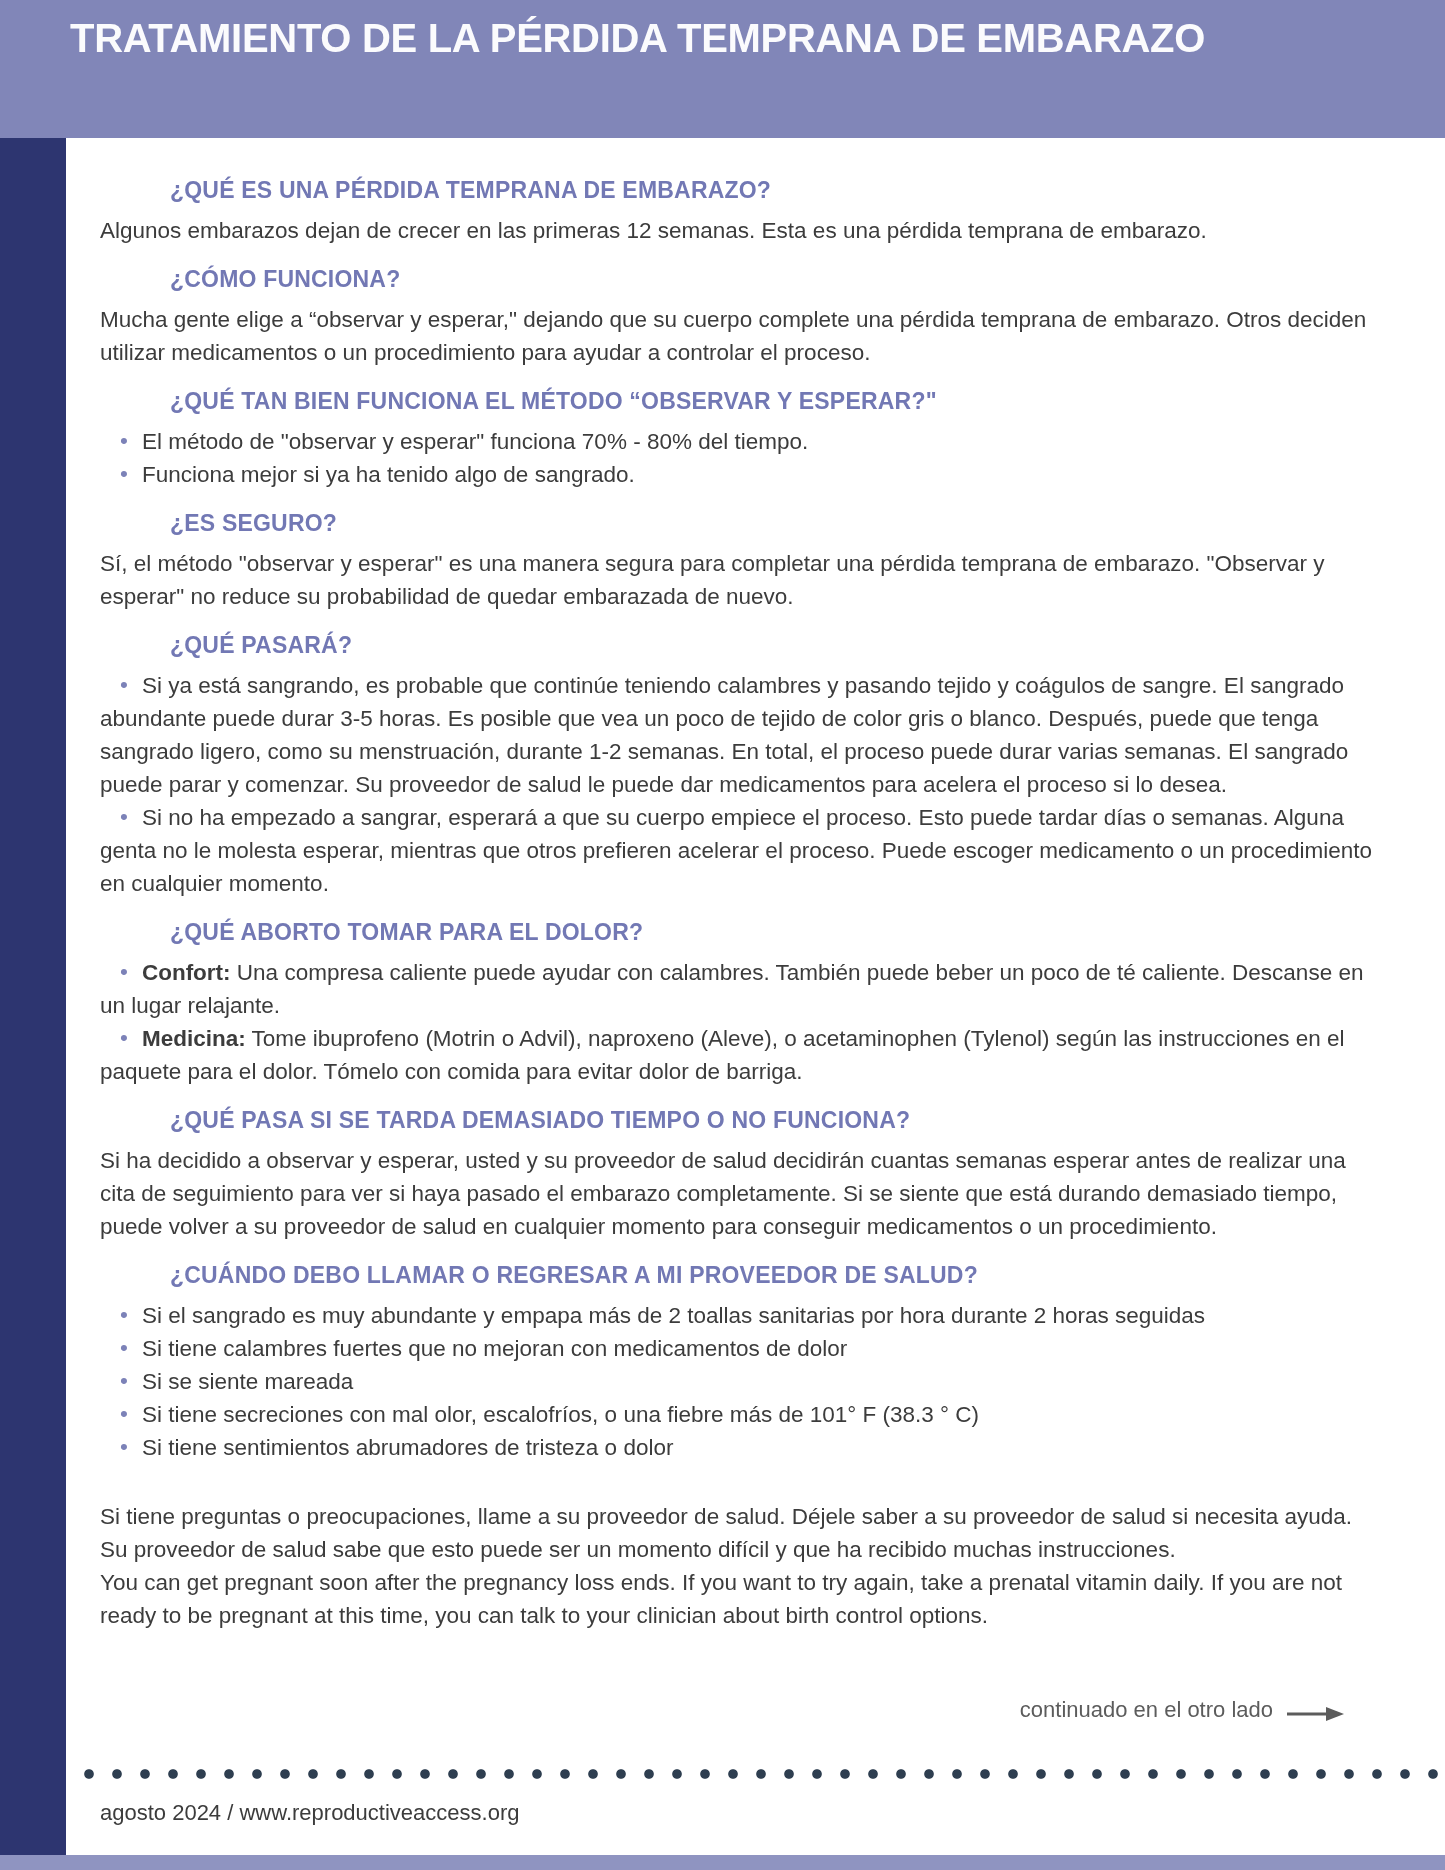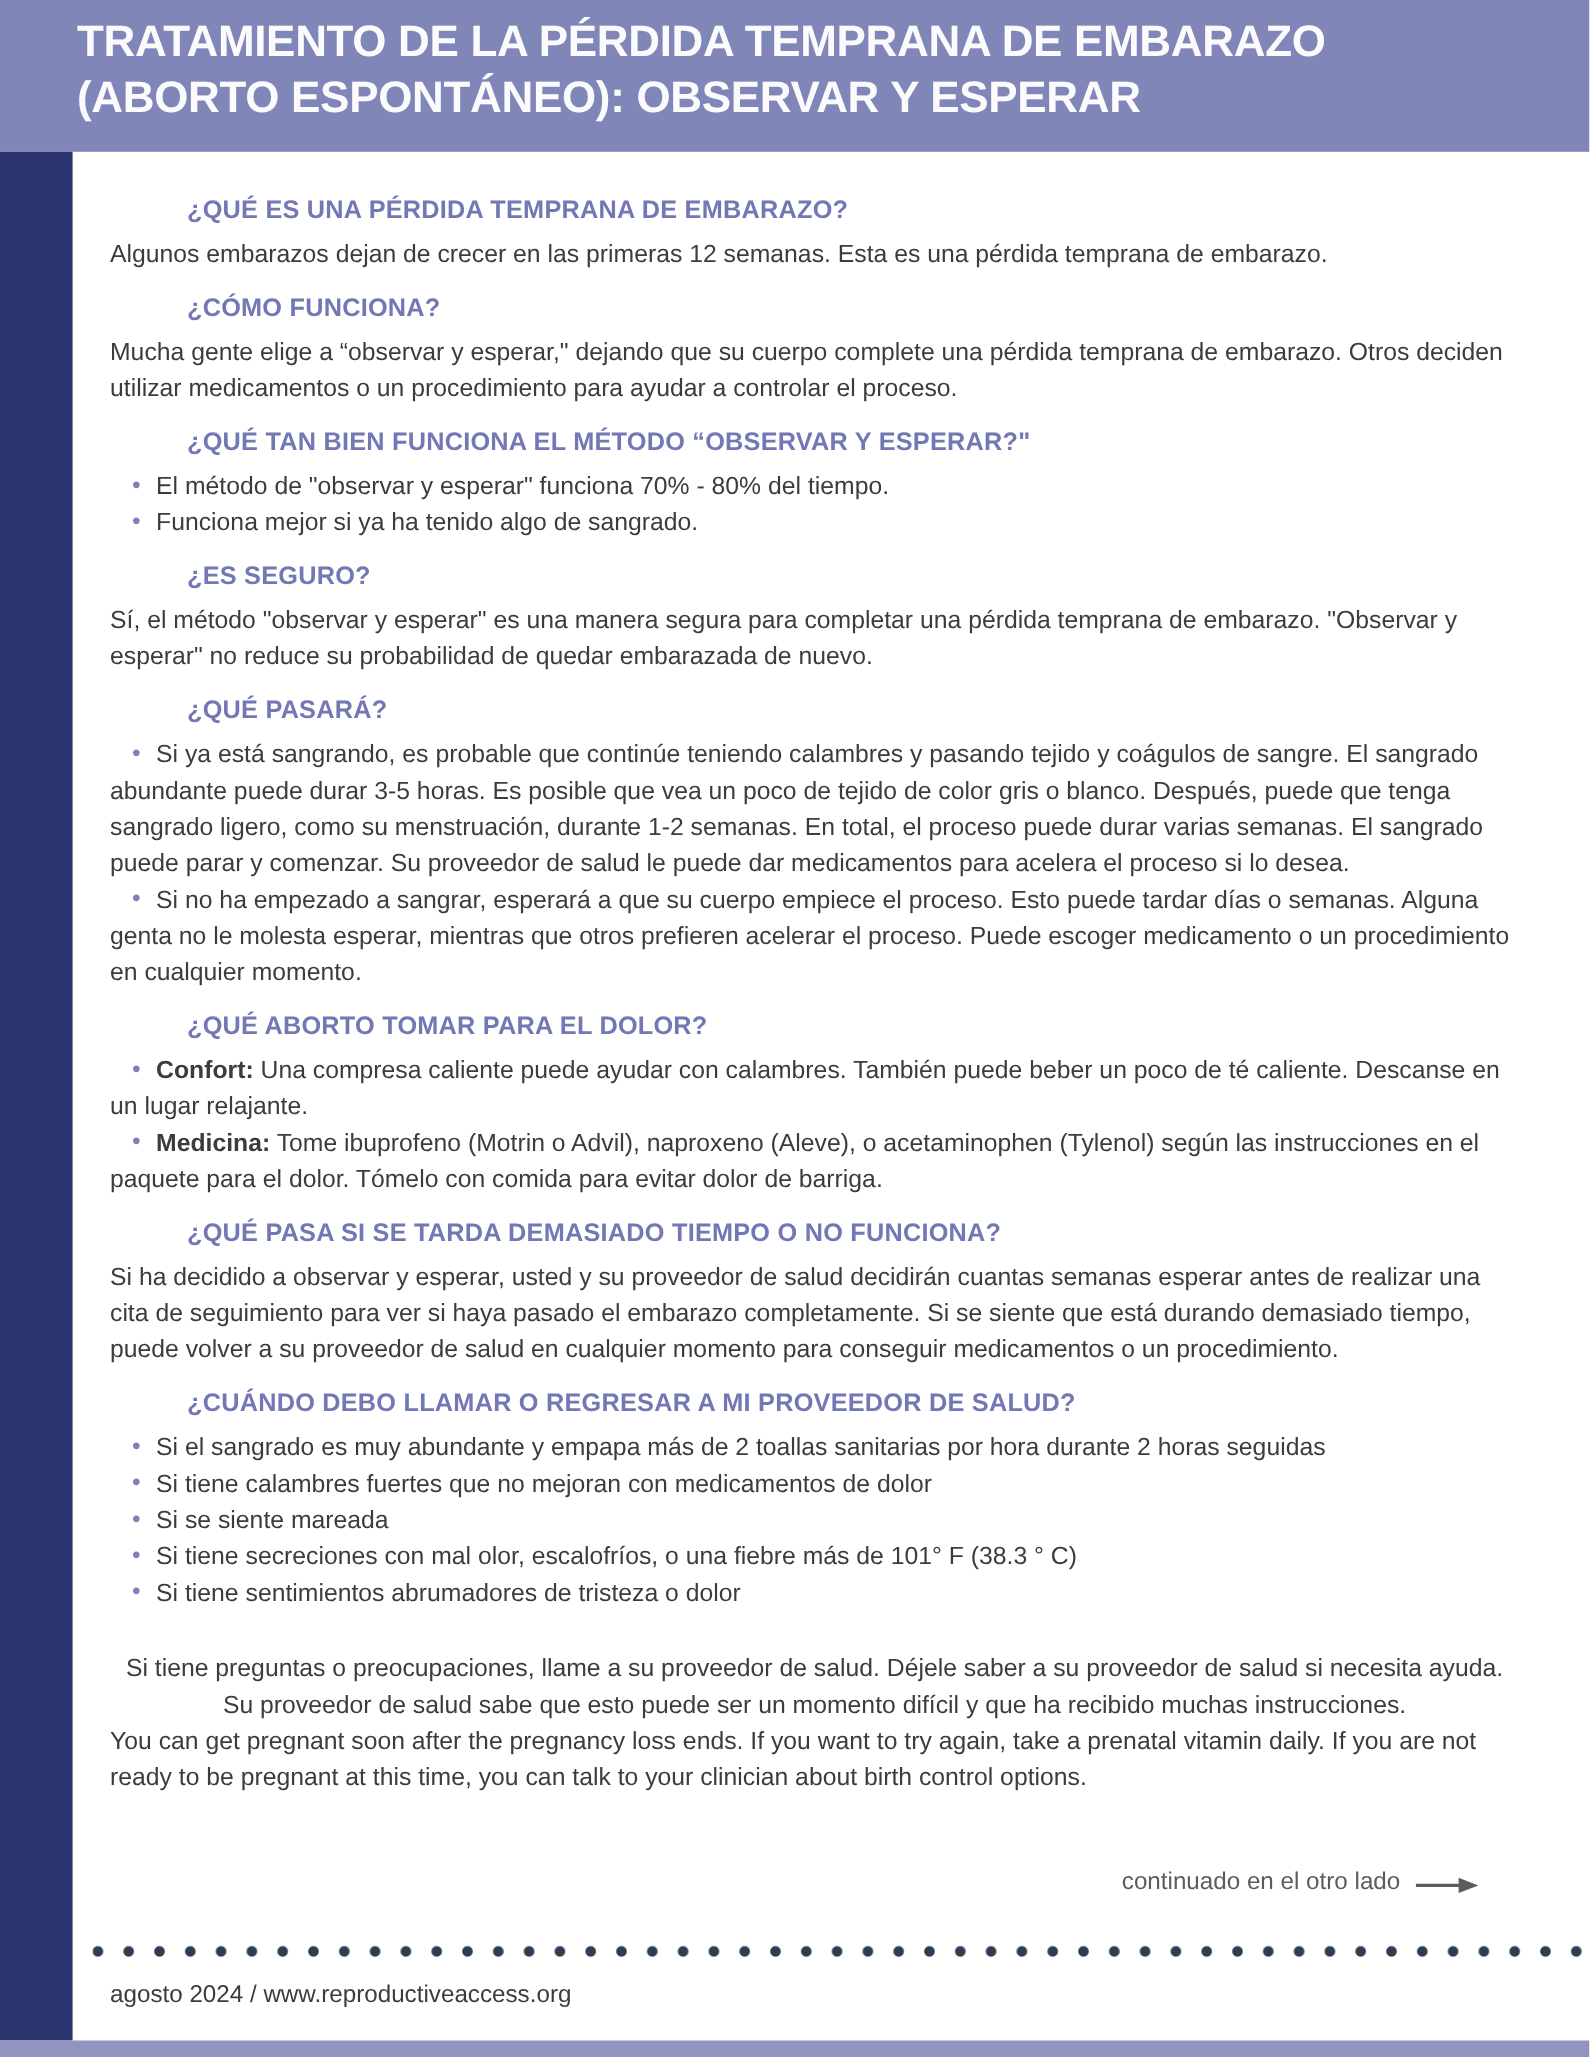--- a/index.html
+++ b/index.html
@@ -28,21 +28,21 @@
   .section { margin:0; }
   .heading {
     color:var(--heading,#7278b4);
     font-size:23px; font-weight:700; letter-spacing:0.2px;
     line-height:24px; margin:20px 0 12px 70px;
   }
   p.para {
     color:var(--text,#3c3c3c);
     font-size:22.5px; line-height:33px; margin:0;
   }
-  p.para.after { margin-top:36px;text-align:center; }
+  p.para.after { margin-top:36px; }
   .bullet {
     color:var(--text,#3c3c3c);
     font-size:22.5px; line-height:33px;
   }
   .dot {
     color:var(--bullet,#7c82b8);
     display:inline-block; margin-left:20px; margin-right:14px;
     transform:translateY(-1px);
   }
   .lead { font-weight:700; }
@@ -65,21 +65,20 @@
   .bottom-bar {
     position:absolute; bottom:0; left:0; width:100%; height:15px;
     background:var(--footer_bar,#8f94c1);
   }
 </style>
 </head>
 <body>
 
 <header class="header">
   <div>TRATAMIENTO DE LA PÉRDIDA TEMPRANA DE EMBARAZO</div>
-  <div>(ABORTO ESPONTÁNEO): OBSERVAR Y ESPERAR</div>
 </header>
 
 <div class="sidebar"></div>
 
 <main class="content">
   <div>
       <section class="section">
         <div class="heading">¿QUÉ ES UNA PÉRDIDA TEMPRANA DE EMBARAZO?</div>
         <p class="para">Algunos embarazos dejan de crecer en las primeras 12 semanas. Esta es una pérdida temprana de embarazo.</p>
       </section>

